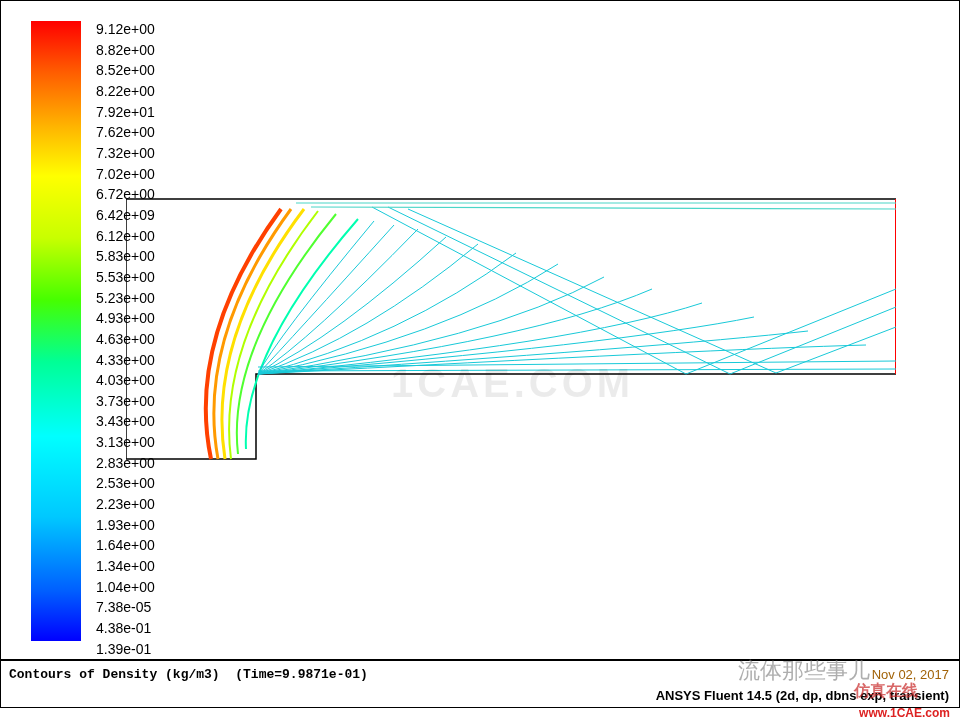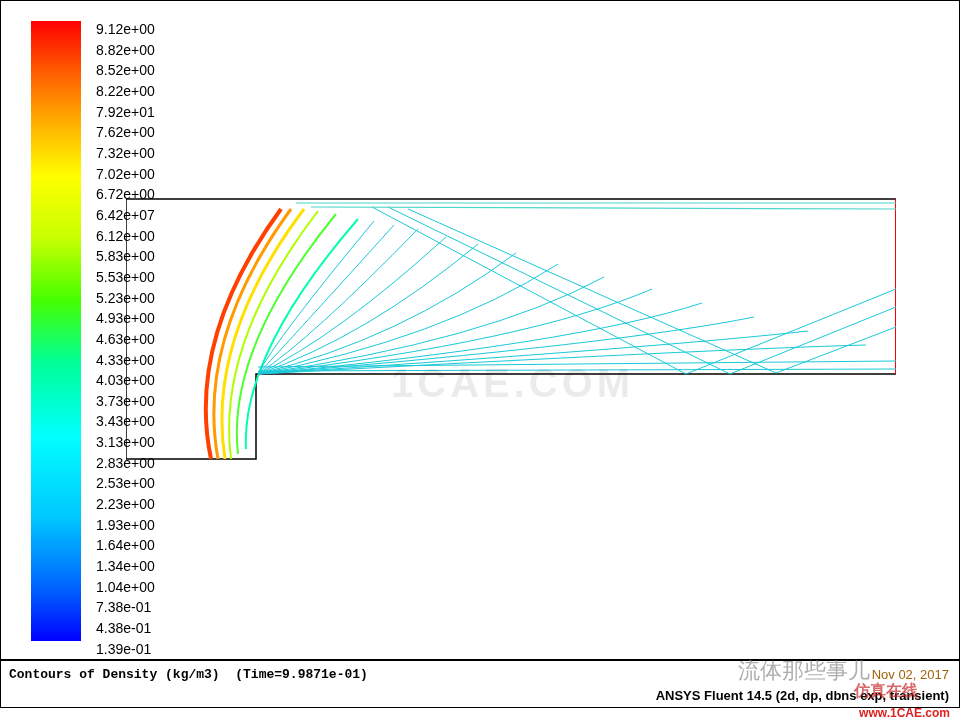--- a/index.html
+++ b/index.html
@@ -136,40 +136,40 @@
   <div class="legend-labels" id="legend-labels">
       <div>9.12e+00</div>
       <div>8.82e+00</div>
       <div>8.52e+00</div>
       <div>8.22e+00</div>
       <div>7.92e+01</div>
       <div>7.62e+00</div>
       <div>7.32e+00</div>
       <div>7.02e+00</div>
       <div>6.72e+00</div>
-      <div>6.42e+07</div>
+      <div>6.42e+09</div>
       <div>6.12e+00</div>
       <div>5.83e+00</div>
       <div>5.53e+00</div>
       <div>5.23e+00</div>
       <div>4.93e+00</div>
       <div>4.63e+00</div>
       <div>4.33e+00</div>
       <div>4.03e+00</div>
       <div>3.73e+00</div>
       <div>3.43e+00</div>
       <div>3.13e+00</div>
       <div>2.83e+00</div>
       <div>2.53e+00</div>
       <div>2.23e+00</div>
       <div>1.93e+00</div>
       <div>1.64e+00</div>
       <div>1.34e+00</div>
       <div>1.04e+00</div>
-      <div>7.38e-01</div>
+      <div>7.38e-05</div>
       <div>4.38e-01</div>
       <div>1.39e-01</div>
     </div>
 
   <svg class="domain-outline" viewBox="0 0 770 280">
 
     <path d="M 0 10 L 770 10 L 770 185 L 130 185 L 130 270 L 0 270 Z" fill="none" stroke="#000" stroke-width="1.5"></path>
 
     <line x1="770" y1="10" x2="770" y2="185" stroke="#ff0000" stroke-width="2"></line>
 

